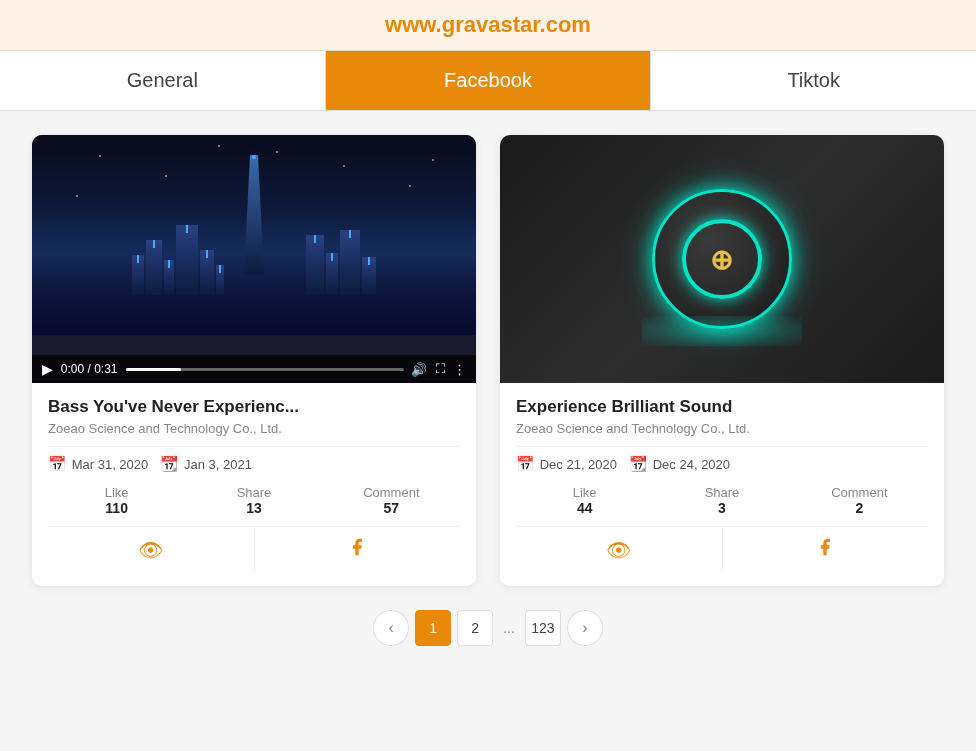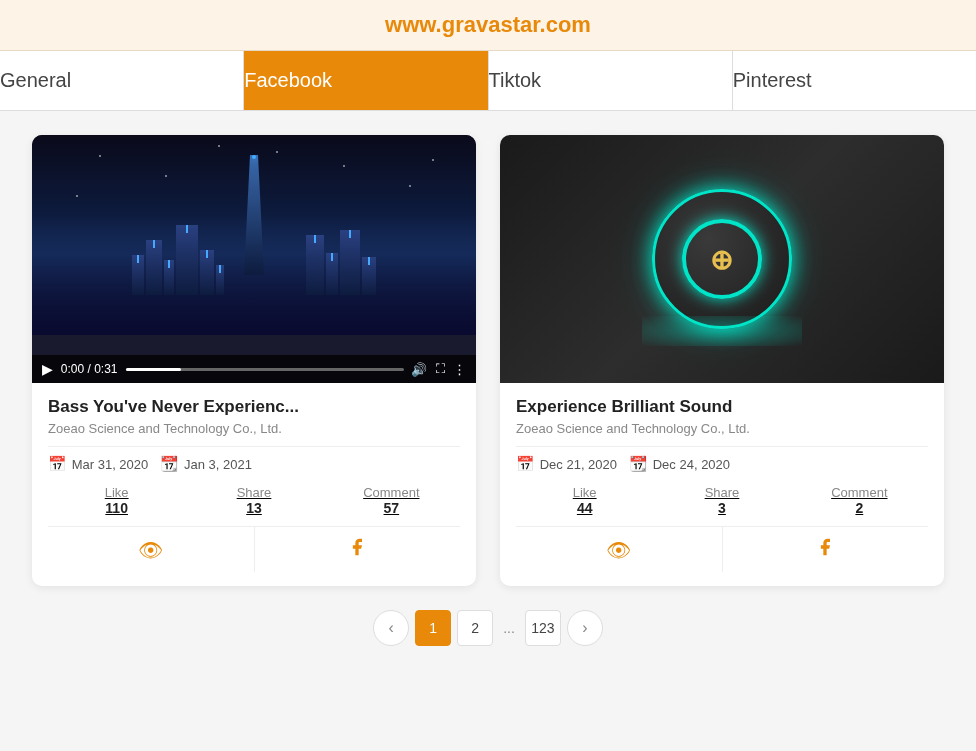--- a/index.html
+++ b/index.html
@@ -25,20 +25,21 @@
     }
 
     
     .tabs {
       display: flex;
       background: #fff;
       border-bottom: 1px solid #ddd;
     }
     .tab {
       flex: 1;
+      text-align: center;
       padding: 18px 0;
       font-size: 20px;
       cursor: pointer;
       color: #444;
       border-right: 1px solid #ddd;
     }
     .tab:last-child { border-right: none; }
     .tab.active {
       background: #e8890a;
       color: #fff;
@@ -222,21 +223,20 @@
 
     
     .stats-row {
       display: flex;
       gap: 0;
       margin-bottom: 0;
     }
     .stat-item {
       flex: 1;
       text-align: center;
-      text-decoration: underline;
     }
     .stat-label {
       font-size: 13px;
       color: #888;
       display: block;
     }
     .stat-value {
       font-size: 14px;
       font-weight: bold;
       color: #222;
@@ -390,23 +390,20 @@
 
 <div class="tabs">
   <div class="tab">
     <span>General</span>
   </div>
   <div class="tab active">
     <span>Facebook</span>
   </div>
   <div class="tab">
     <span>Tiktok</span>
-  </div>
-  <div class="tab">
-    <span>Pinterest</span>
   </div>
 </div>
 
 <div class="main-content">
   <div class="cards-grid">
 
     <div class="card">
       <div class="card-media">
 
         <div class="sci-fi-city">

